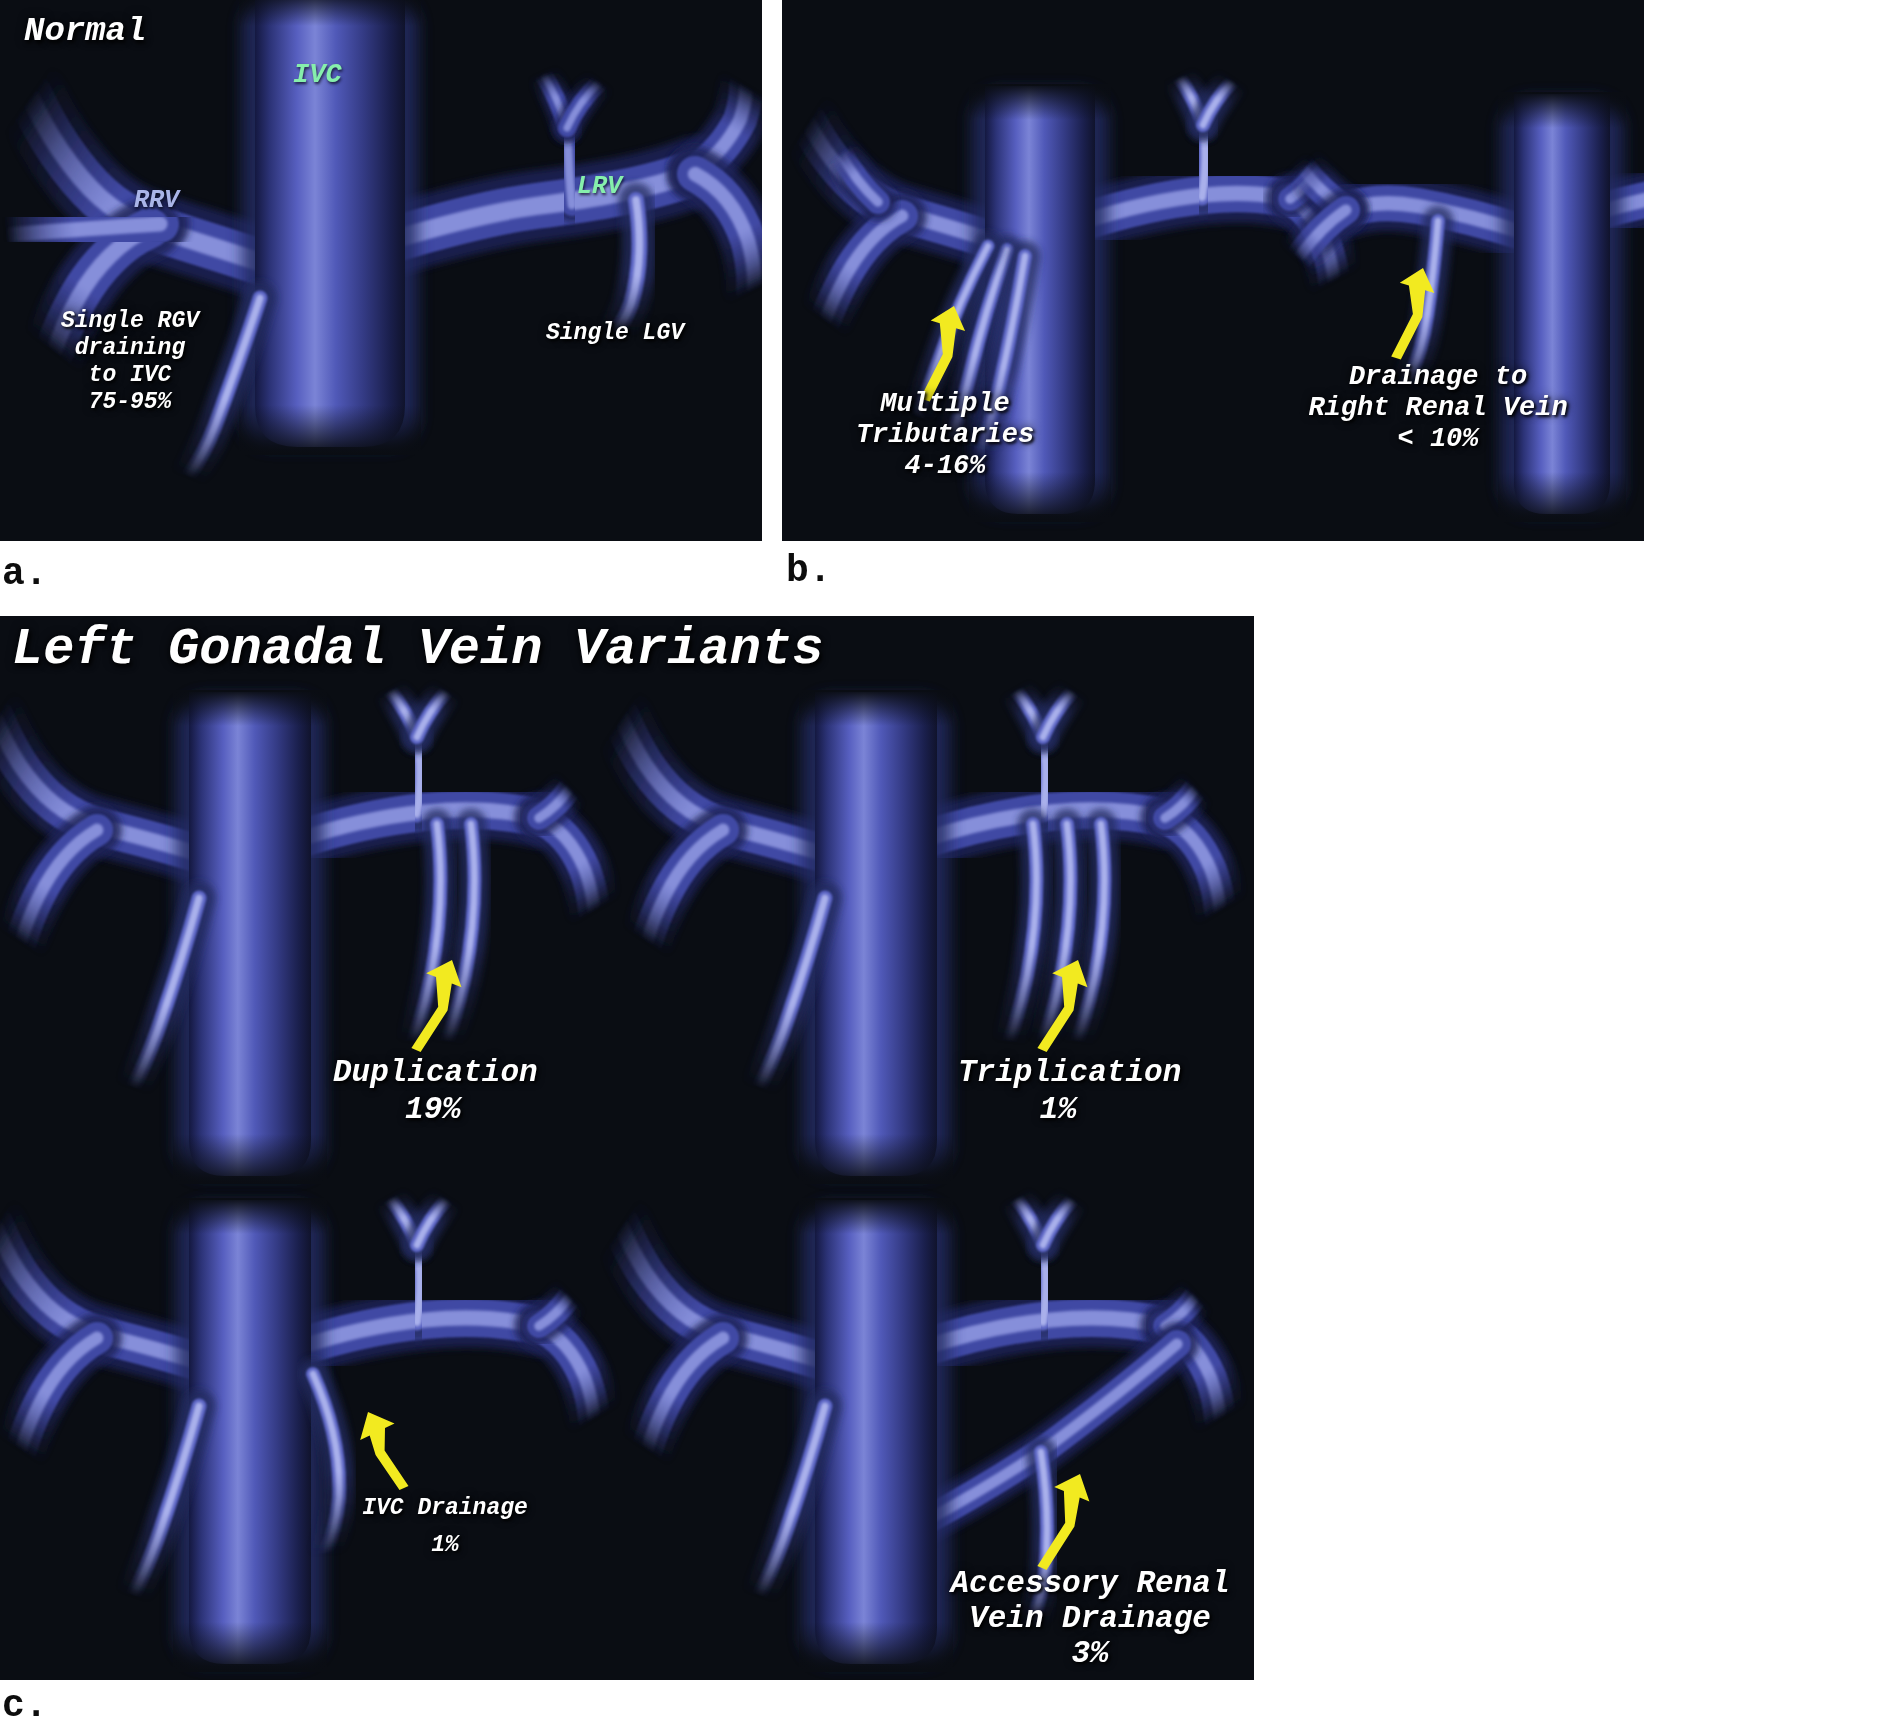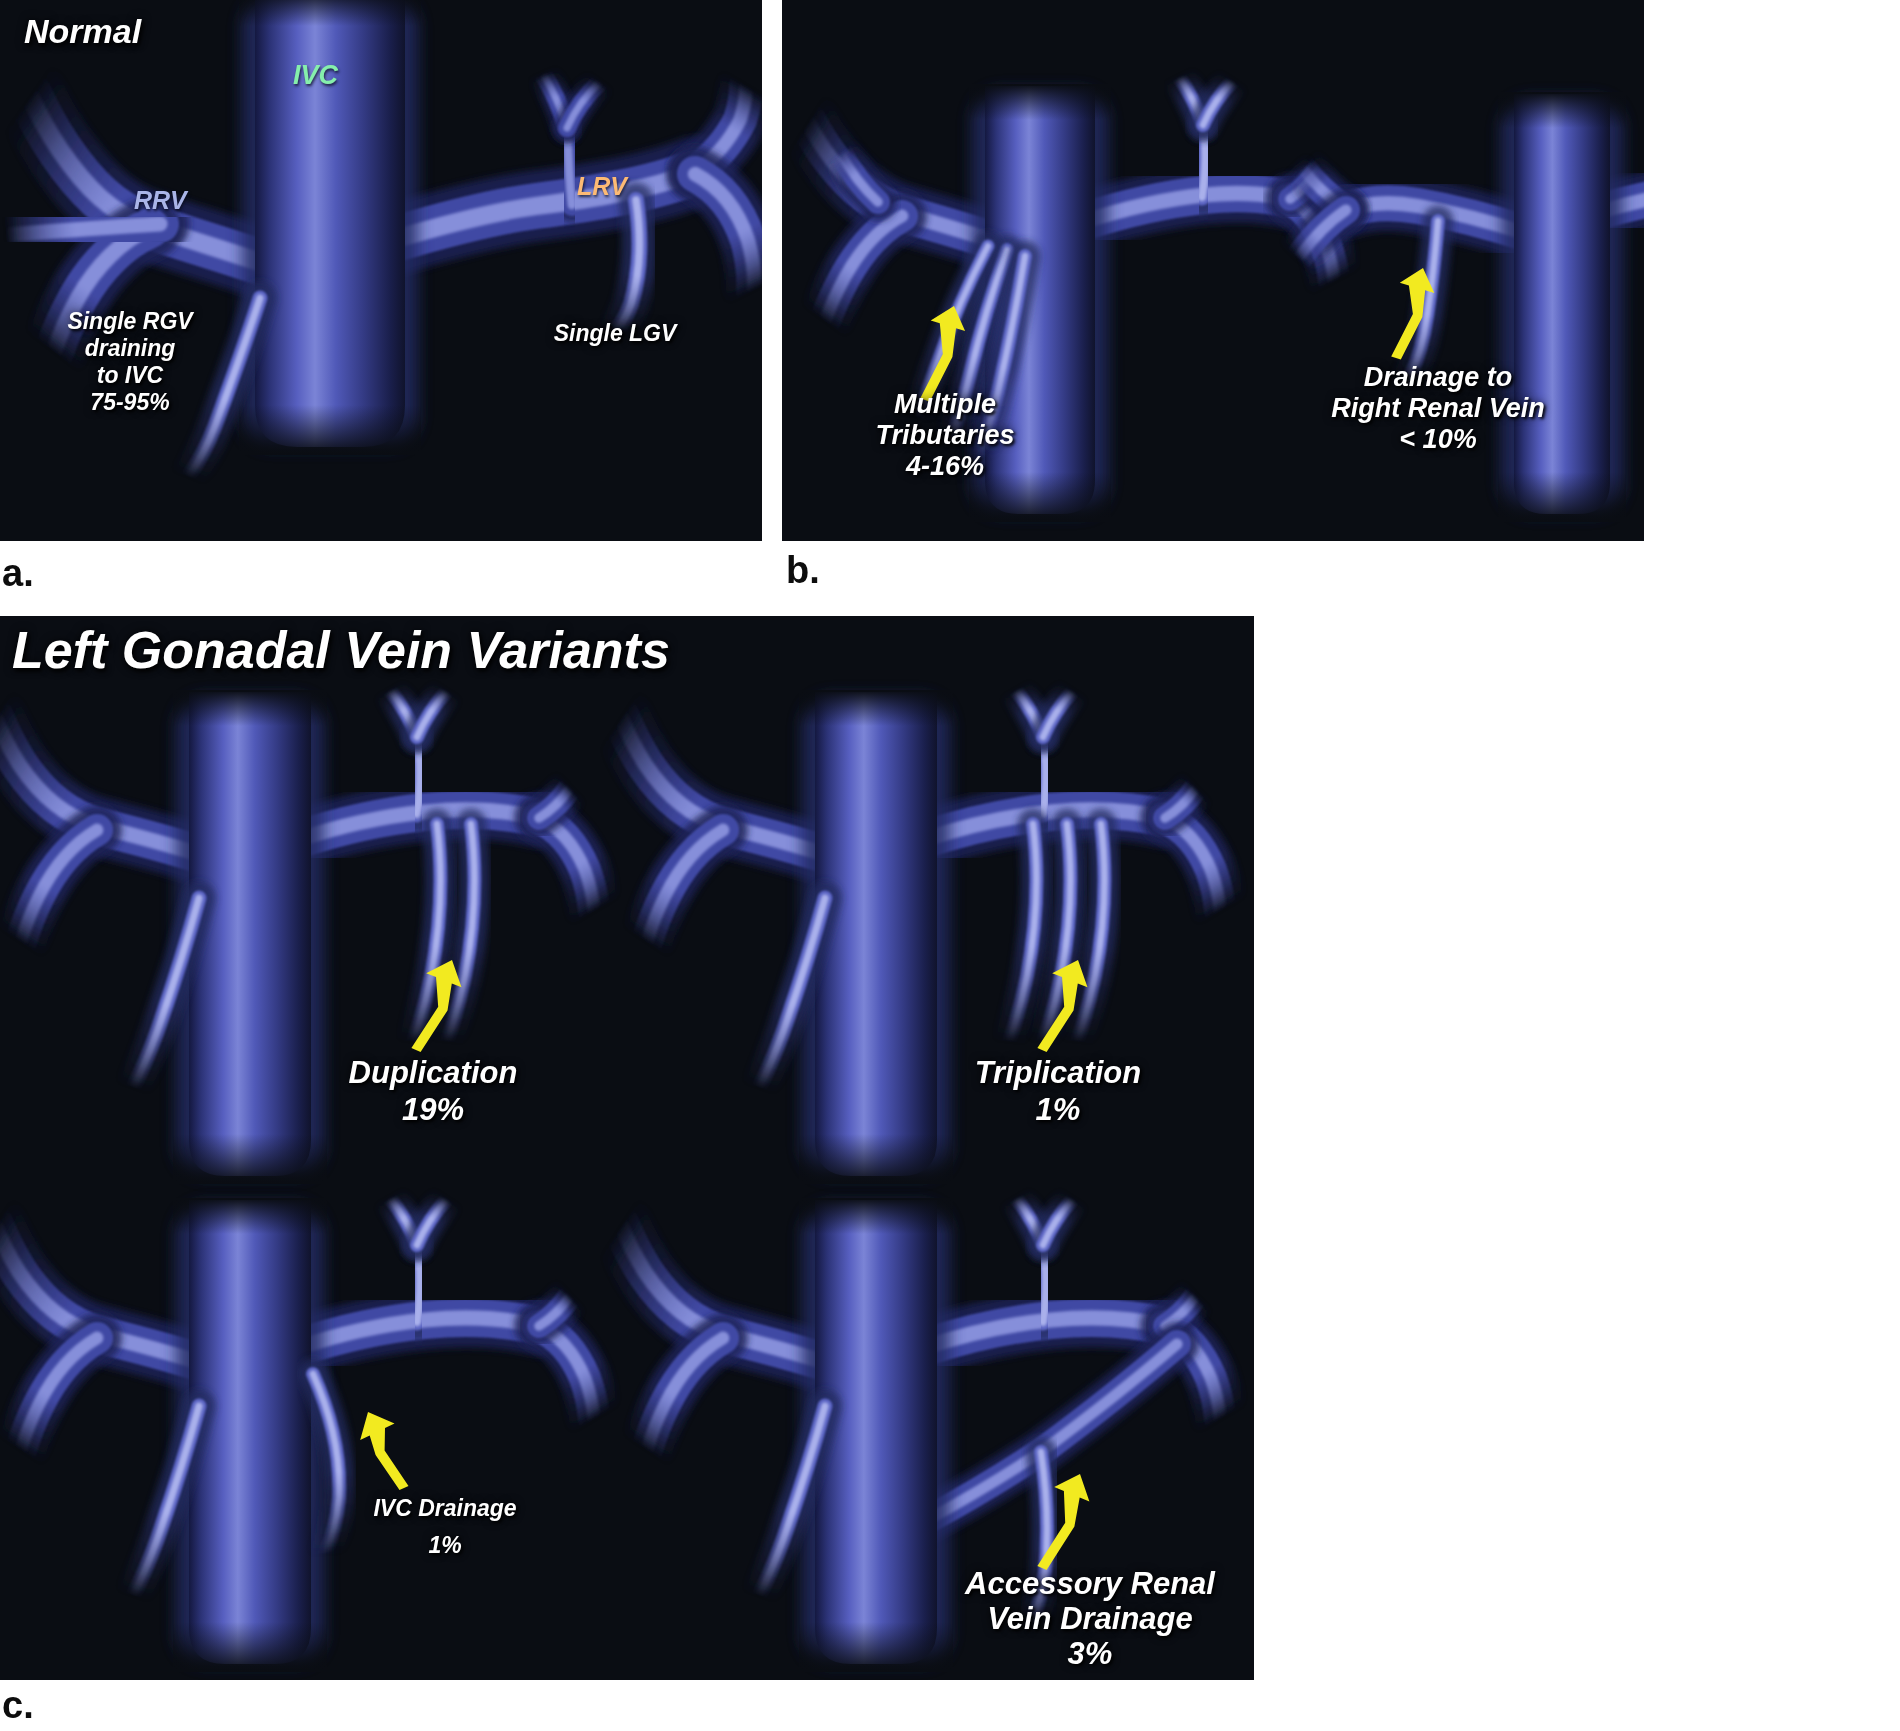--- a/index.html
+++ b/index.html
@@ -1,19 +1,19 @@
 <!DOCTYPE html>
 <html><head>
 <meta charset="utf-8">
 <style>
   * { box-sizing: border-box; }
   html,body { margin:0; padding:0; background:#ffffff; }
   .stage {
     position:relative; width:1644px; height:1731px; background:#ffffff;
-    font-family:Liberation Sans, sans-serif; overflow:hidden;
+    font-family:Liberation Mono, monospace; overflow:hidden;
   }
   .panel { position:absolute; overflow:hidden; background:#0a0d13; }
   .panel svg { position:absolute; left:0; top:0; }
   .ptitle {
     position:absolute; color:#ffffff; font-weight:bold; font-style:italic;
     white-space:nowrap; letter-spacing:0px; z-index:5;
     text-shadow: 2px 3px 4px rgba(0,0,0,0.95), 0 0 10px rgba(0,0,0,0.7);
   }
   .vlabel {
     position:absolute; font-weight:bold; font-style:italic; z-index:5;
@@ -240,21 +240,21 @@
           <path d="M636,200C642,240 640,274 631,304C627,315 622,324 615,332" fill="none" stroke="url(#svg-a-g24)" stroke-width="35.2" stroke-linecap="round" filter="url(#svg-a-b4)" opacity="0.75"></path>
           <path d="M636,200C642,240 640,274 631,304C627,315 622,324 615,332" fill="none" stroke="url(#svg-a-g25)" stroke-width="16" stroke-linecap="round" filter="url(#svg-a-b1)" opacity="1"></path>
           <path d="M636,200C642,240 640,274 631,304C627,315 622,324 615,332" fill="none" stroke="url(#svg-a-g26)" stroke-width="8" stroke-linecap="round" filter="url(#svg-a-b2)" opacity="0.95"></path>
           <rect x="239" y="-10" width="182" height="36" fill="url(#svg-a-ftop)"></rect>
           <rect x="239" y="405" width="182" height="50" fill="url(#svg-a-fbot)"></rect>
         </g>
       </svg>
     <div class="ptitle" style="left:24px; top:12px; font-size:34px;">Normal</div>
     <div class="vlabel" style="left: 293px; top: 60px; font-size: 27px; color: #86efac;">IVC</div>
     <div class="vlabel" style="left: 134px; top: 186px; font-size: 25px; color: rgb(170, 181, 232);">RRV</div>
-    <div class="vlabel" style="left: 577px; top: 172px; font-size: 25px; color: #fdba74;">LRV</div>
+    <div class="vlabel" style="left: 577px; top: 172px; font-size: 25px; color: #86efac;">LRV</div>
     <div class="ann" style="left:40px; top:308px; width:180px; font-size:23px; line-height:27px;">
       <div>Single RGV</div>
       <div>draining</div>
       <div>to IVC</div>
       <div>75-95%</div>
     </div>
     <div class="ann" style="left:515px; top:320px; width:200px; font-size:23px; line-height:27px;">
       <div>Single LGV</div>
     </div>
   </section>

